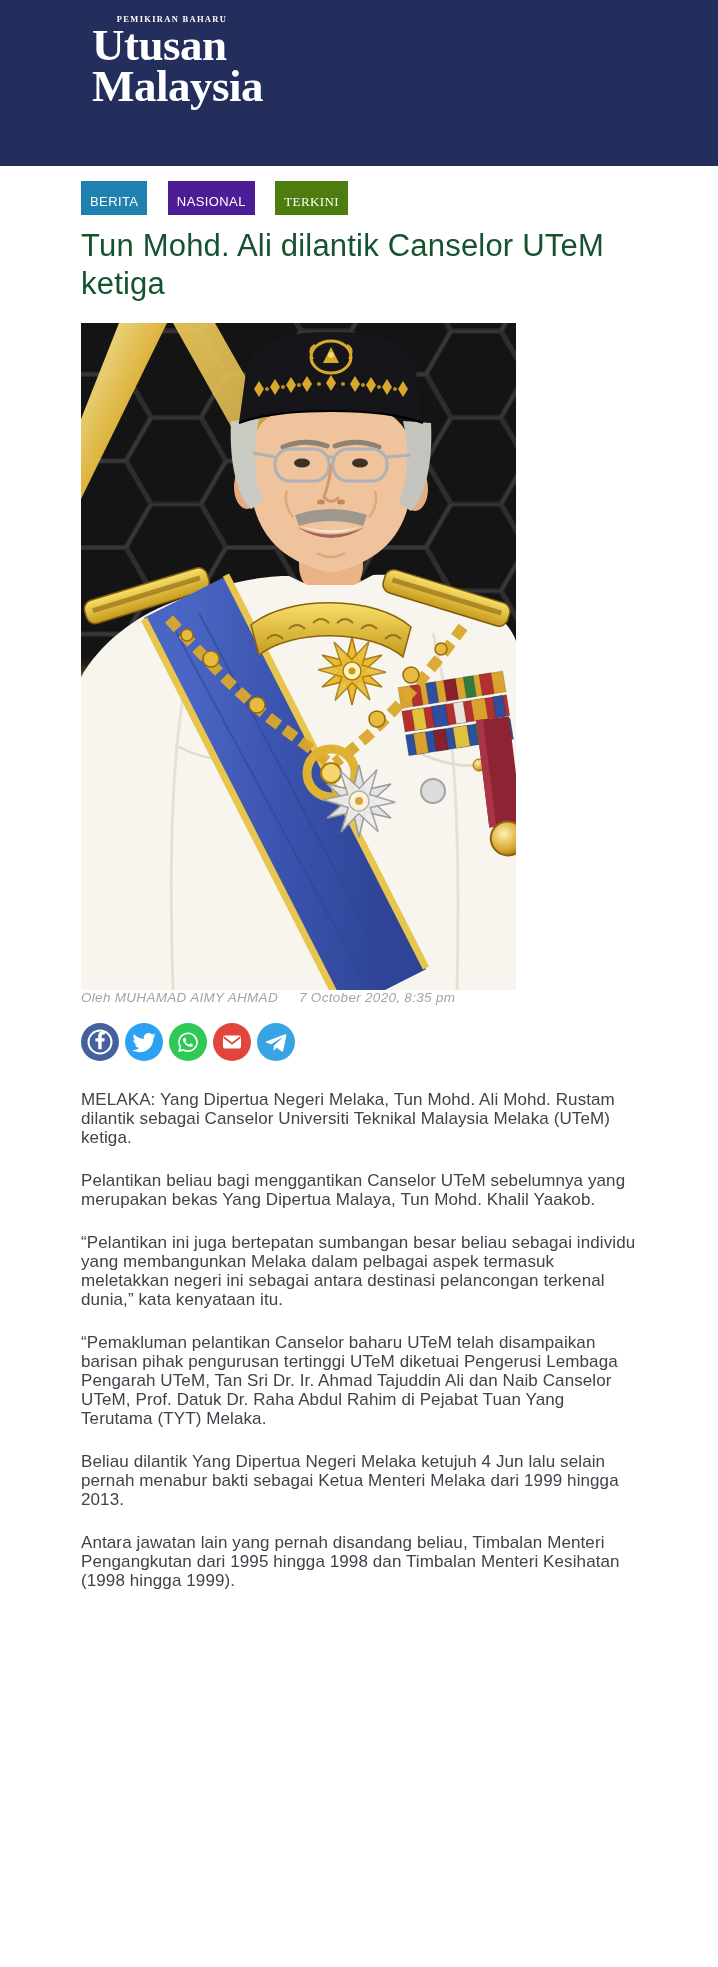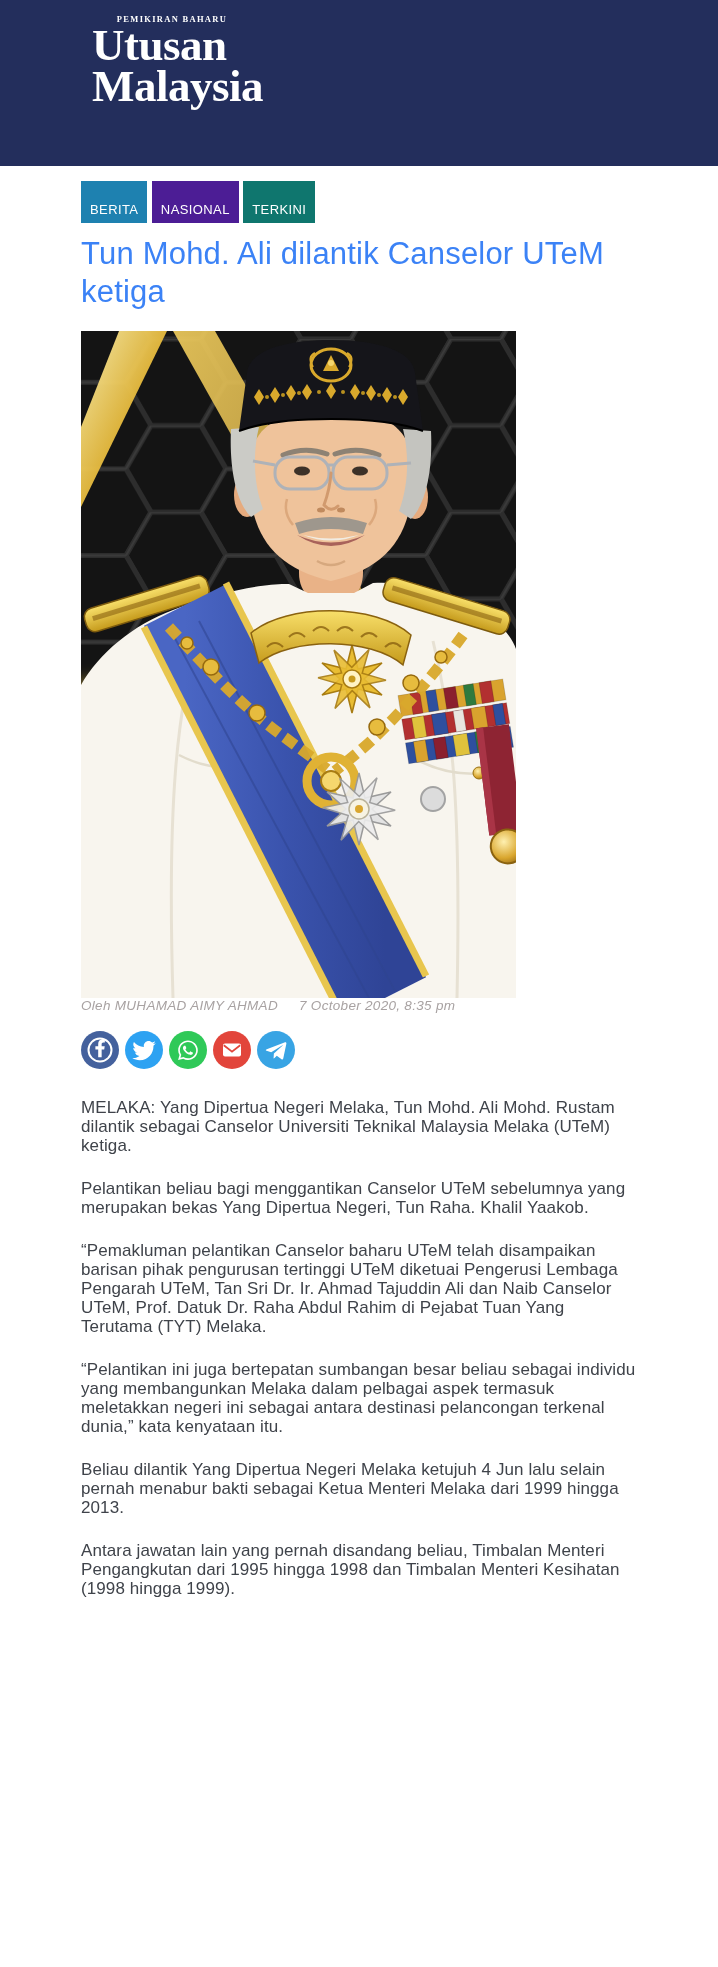--- a/index.html
+++ b/index.html
@@ -41,32 +41,32 @@
   .content{
     width:557px;
     margin-left:81px;
   }
   .tags{margin-top:15px;}
   .tag{
     display:inline-block;
     color:#ffffff;
     font-size:13px;
     line-height:17px;
-    padding:20px 9px 5px;
-    margin-right:0;
+    padding:12px 9px 5px;
+    margin-right:16px;
     letter-spacing:0.4px;
     text-decoration:none;
     cursor:pointer;
   }
   h1.article-title{
     margin:12px 0 0;
     font-size:31px;
     line-height:38px;
     font-weight:300;
-    color:#3b82f6;
+    color:#14532d;
     letter-spacing:0.2px;
   }
   figure.photo{
     margin:20px 0 0;
     width:435px;
     height:667px;
     line-height:0;
   }
   .byline{
     font-size:13.5px;
@@ -104,21 +104,21 @@
     <div class="logo-line">Utusan</div>
     <div class="logo-line">Malaysia</div>
   </div>
 </header>
 
 <main class="content">
 
   <nav class="tags">
     <a class="tag" style="background: rgb(30, 129, 176);">BERITA</a>
     <a class="tag" style="background: #4c1d95;">NASIONAL</a>
-    <a class="tag" style="background: #0f766e;">TERKINI</a>
+    <a class="tag" style="background: #4d7c0f; font-family: Liberation Serif, serif;">TERKINI</a>
   </nav>
 
   <h1 class="article-title">Tun Mohd. Ali dilantik Canselor UTeM ketiga</h1>
 
   <figure class="photo">
     <svg width="435" height="667" viewBox="0 0 435 667">
       <defs>
         <pattern id="hex" width="150" height="86.6" patternUnits="userSpaceOnUse" patternTransform="translate(20,8)">
           <g fill="#141414" stroke="#2d2d2d" stroke-width="5">
             <path d="M-50 0L-25 -43.3L25 -43.3L50 0L25 43.3L-25 43.3Z"></path>
@@ -355,20 +355,20 @@
       <svg width="38" height="38" viewBox="0 0 38 38">
         <g transform="translate(8.8,8.2) scale(0.046)" fill="#ffffff">
           <path d="M446.7 98.6l-67.6 318.8c-5.1 22.5-18.4 28.1-37.3 17.5l-103-75.9-49.7 47.8c-5.5 5.5-10.1 10.1-20.7 10.1l7.4-104.9 190.9-172.5c8.3-7.4-1.8-11.5-12.9-4.1L117.8 284 16.2 252.2c-22.1-6.9-22.5-22.1 4.6-32.7L418.2 66.4c18.4-6.9 34.5 4.1 28.5 32.2z"></path>
         </g>
       </svg>
     </a>
   </div>
 
   <section id="article-body">
       <p>MELAKA: Yang Dipertua Negeri Melaka, Tun Mohd. Ali Mohd. Rustam dilantik sebagai Canselor Universiti Teknikal Malaysia Melaka (UTeM) ketiga.</p>
-      <p>Pelantikan beliau bagi menggantikan Canselor UTeM sebelumnya yang merupakan bekas Yang Dipertua Negeri, Tun Raha. Khalil Yaakob.</p>
+      <p>Pelantikan beliau bagi menggantikan Canselor UTeM sebelumnya yang merupakan bekas Yang Dipertua Malaya, Tun Mohd. Khalil Yaakob.</p>
+      <p>“Pelantikan ini juga bertepatan sumbangan besar beliau sebagai individu yang membangunkan Melaka dalam pelbagai aspek termasuk meletakkan negeri ini sebagai antara destinasi pelancongan terkenal dunia,” kata kenyataan itu.</p>
       <p>“Pemakluman pelantikan Canselor baharu UTeM telah disampaikan barisan pihak pengurusan tertinggi UTeM diketuai Pengerusi Lembaga Pengarah UTeM, Tan Sri Dr. Ir. Ahmad Tajuddin Ali dan Naib Canselor UTeM, Prof. Datuk Dr. Raha Abdul Rahim di Pejabat Tuan Yang Terutama (TYT) Melaka.</p>
-      <p>“Pelantikan ini juga bertepatan sumbangan besar beliau sebagai individu yang membangunkan Melaka dalam pelbagai aspek termasuk meletakkan negeri ini sebagai antara destinasi pelancongan terkenal dunia,” kata kenyataan itu.</p>
       <p>Beliau dilantik Yang Dipertua Negeri Melaka ketujuh 4 Jun lalu selain pernah menabur bakti sebagai Ketua Menteri Melaka dari 1999 hingga 2013.</p>
       <p>Antara jawatan lain yang pernah disandang beliau, Timbalan Menteri Pengangkutan dari 1995 hingga 1998 dan Timbalan Menteri Kesihatan (1998 hingga 1999).</p>
     </section>
 
 </main>
 
 </body></html>

